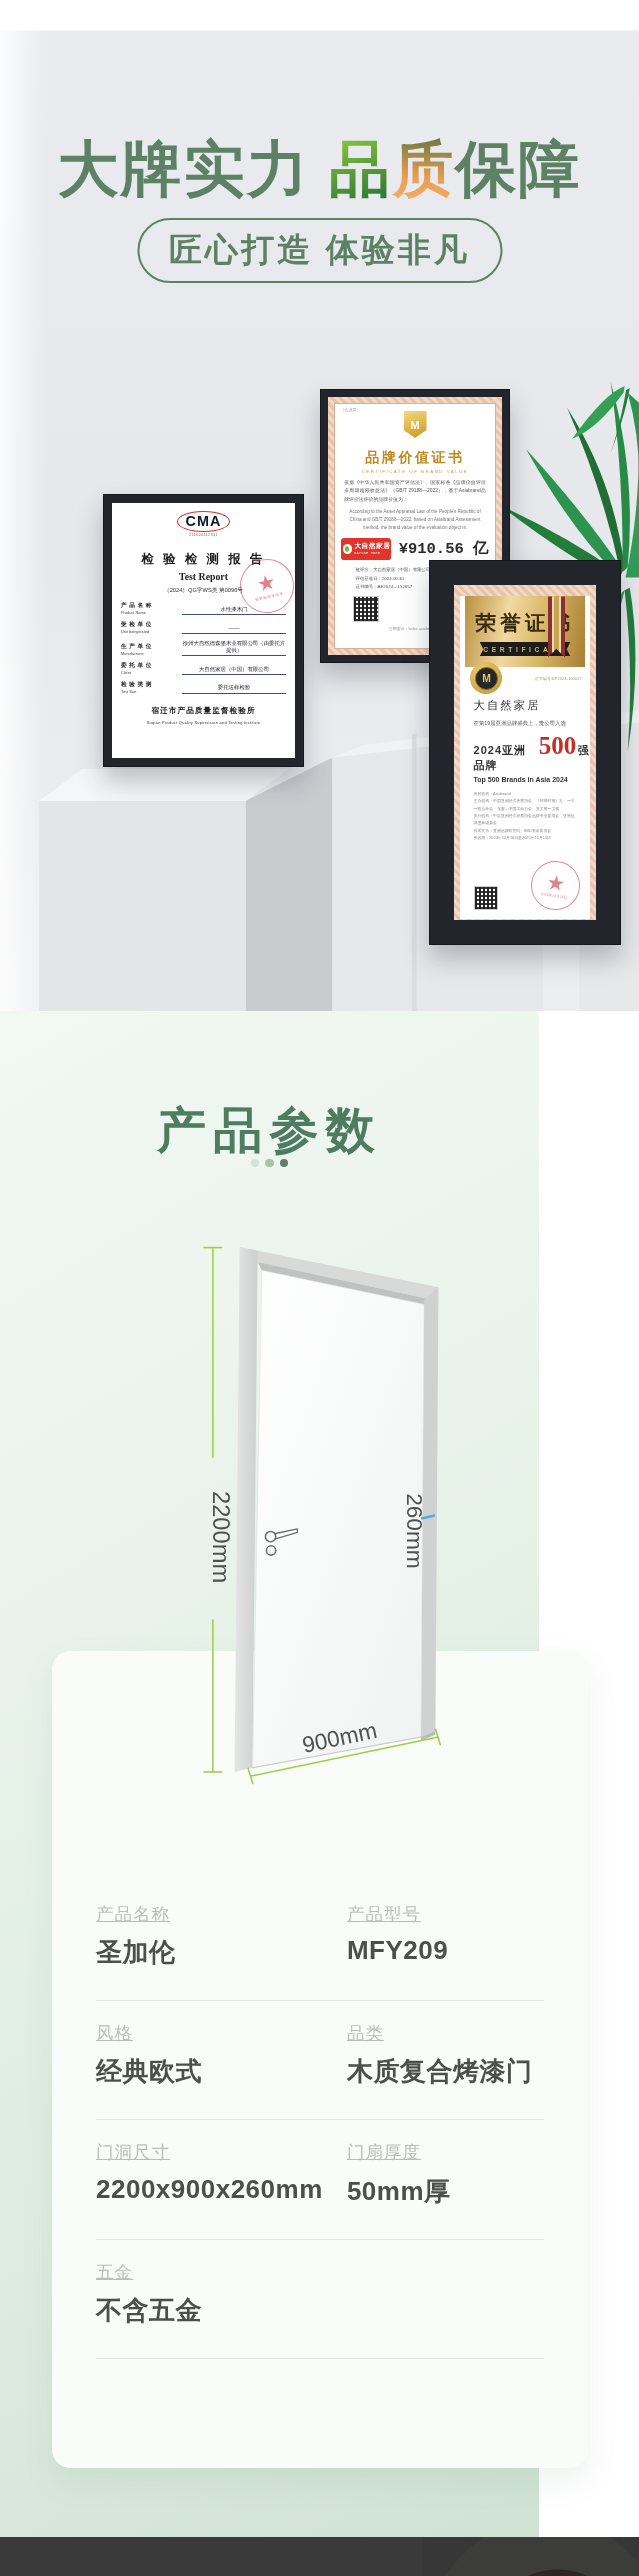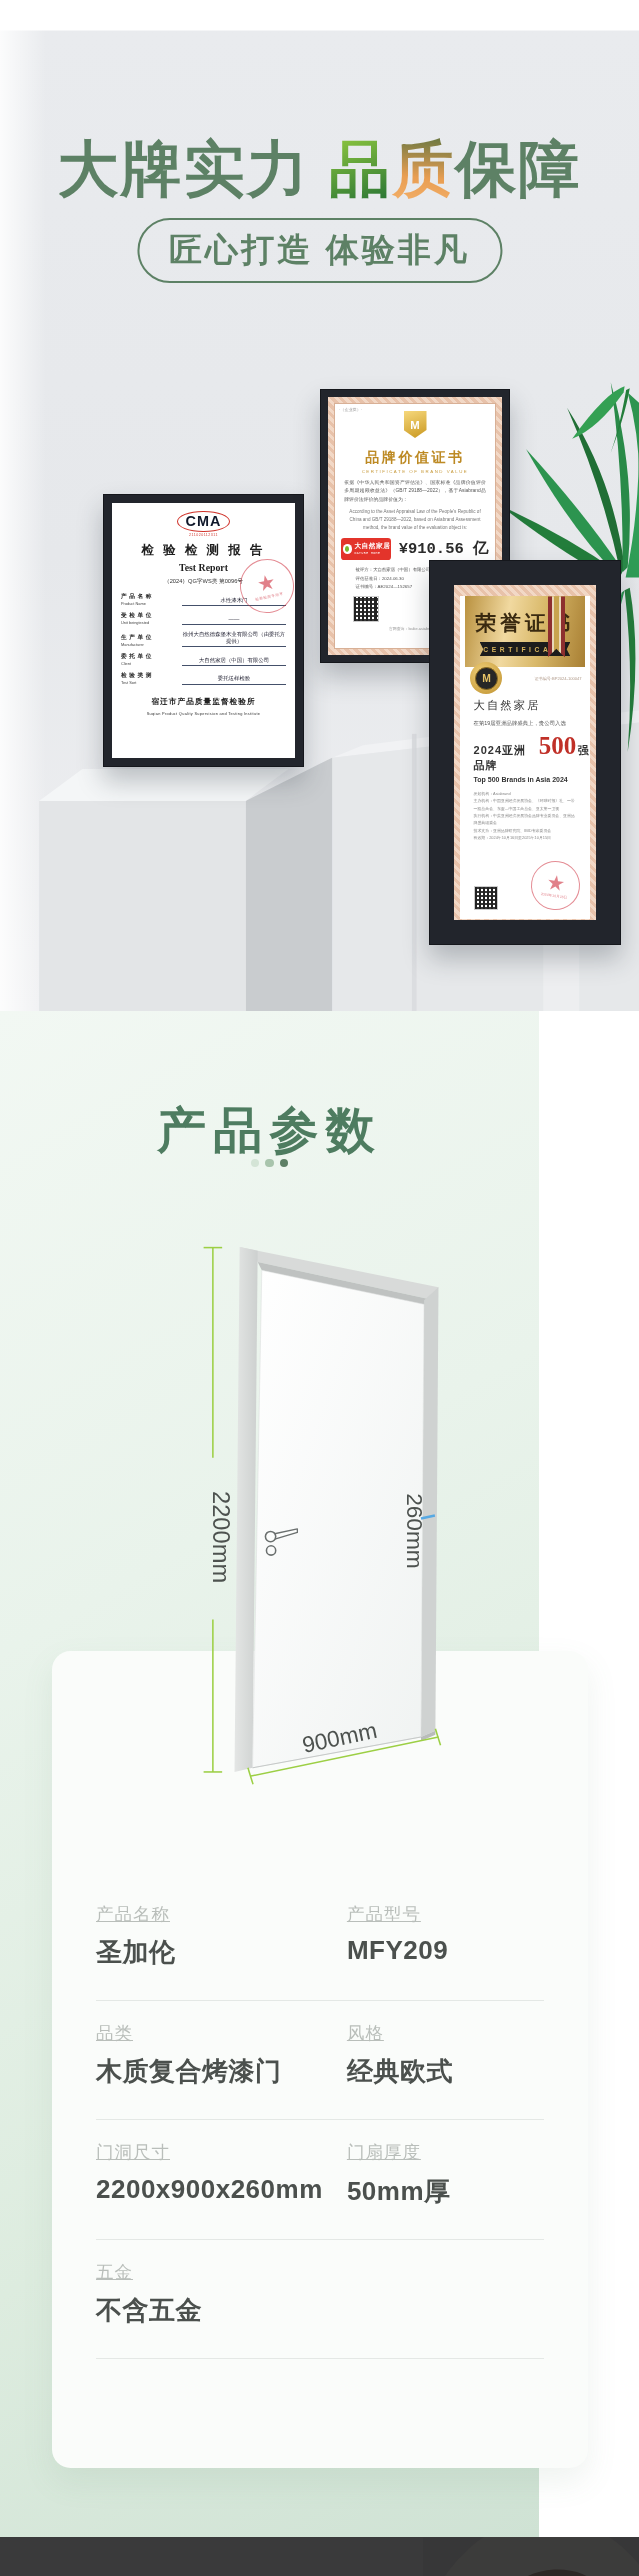--- a/index.html
+++ b/index.html
@@ -26,21 +26,21 @@
   
   .cert { position:absolute; background:#22252c; box-shadow:0 14.4px 24px rgba(40,50,60,.28);
     border:1.5px solid #15171c; }
   .cert-inner { background:#fff; width:100%; height:100%; position:relative; overflow:hidden; }
   
   .cert-test { left:103px; top:494px; width:201px; height:273px; padding:7.7px; }
   .ct-body { padding:8.2px 9.3px; text-align:center; }
   .cma-oval { display:inline-block; border:1px solid #d0342c; border-radius:50%;
     color:#0f172a; font-weight:700; font-size:14.4px; letter-spacing:1px; padding:1.5px 7.2px; }
   .cma-no { color:#d0342c; font-size:3.6px; letter-spacing:0.5px; margin-top:1px; }
-  .ct-title { font-size:12.4px; font-weight:700; color:#1e1e1e; letter-spacing:3.1px; margin-top:5px; }
+  .ct-title { font-size:12.4px; font-weight:700; color:#1e1e1e; letter-spacing:3.1px; margin-top:14px; }
   .ct-sub { font-size:9.8px; font-weight:700; color:#1e1e1e; margin-top:3.1px; }
   .ct-docno { font-size:5.7px; color:#333; margin-top:5.2px; }
   .ct-fields { margin-top:7.2px; text-align:left; }
   .ct-row { display:flex; align-items:flex-end; margin-bottom:5.7px; }
   .ct-lab { width:61px; flex:none; }
   .ct-lab-cn { font-size:5.7px; font-weight:700; color:#222; letter-spacing:0.5px; }
   .ct-lab-en { font-size:3.9px; color:#444; }
   .ct-val { flex:1; border-bottom:0.5px solid #44506a; font-size:5.4px; color:#223; text-align:center; padding-bottom:1px; line-height:1.35; }
   .ct-org { margin-top:12.4px; font-size:7.7px; font-weight:700; color:#222; letter-spacing:1px; }
   .ct-org-en { font-size:3.9px; color:#333; margin-top:3.6px; letter-spacing:0.3px; }
@@ -363,26 +363,26 @@
             <div class="pvalue">圣加伦</div>
             </div>
           <div class="pcell">
               <div class="plabel">产品型号</div>
             <div class="pvalue">MFY209</div>
             </div>
         </div>
         <div class="pdiv"></div>
         <div class="prow">
           <div class="pcell">
+              <div class="plabel">风格</div>
+            <div class="pvalue">经典欧式</div>
+            </div>
+          <div class="pcell">
               <div class="plabel">品类</div>
             <div class="pvalue">木质复合烤漆门</div>
-            </div>
-          <div class="pcell">
-              <div class="plabel">风格</div>
-            <div class="pvalue">经典欧式</div>
             </div>
         </div>
         <div class="pdiv"></div>
         <div class="prow">
           <div class="pcell">
               <div class="plabel">门洞尺寸</div>
             <div class="pvalue">2200x900x260mm</div>
             </div>
           <div class="pcell">
               <div class="plabel">门扇厚度</div>

